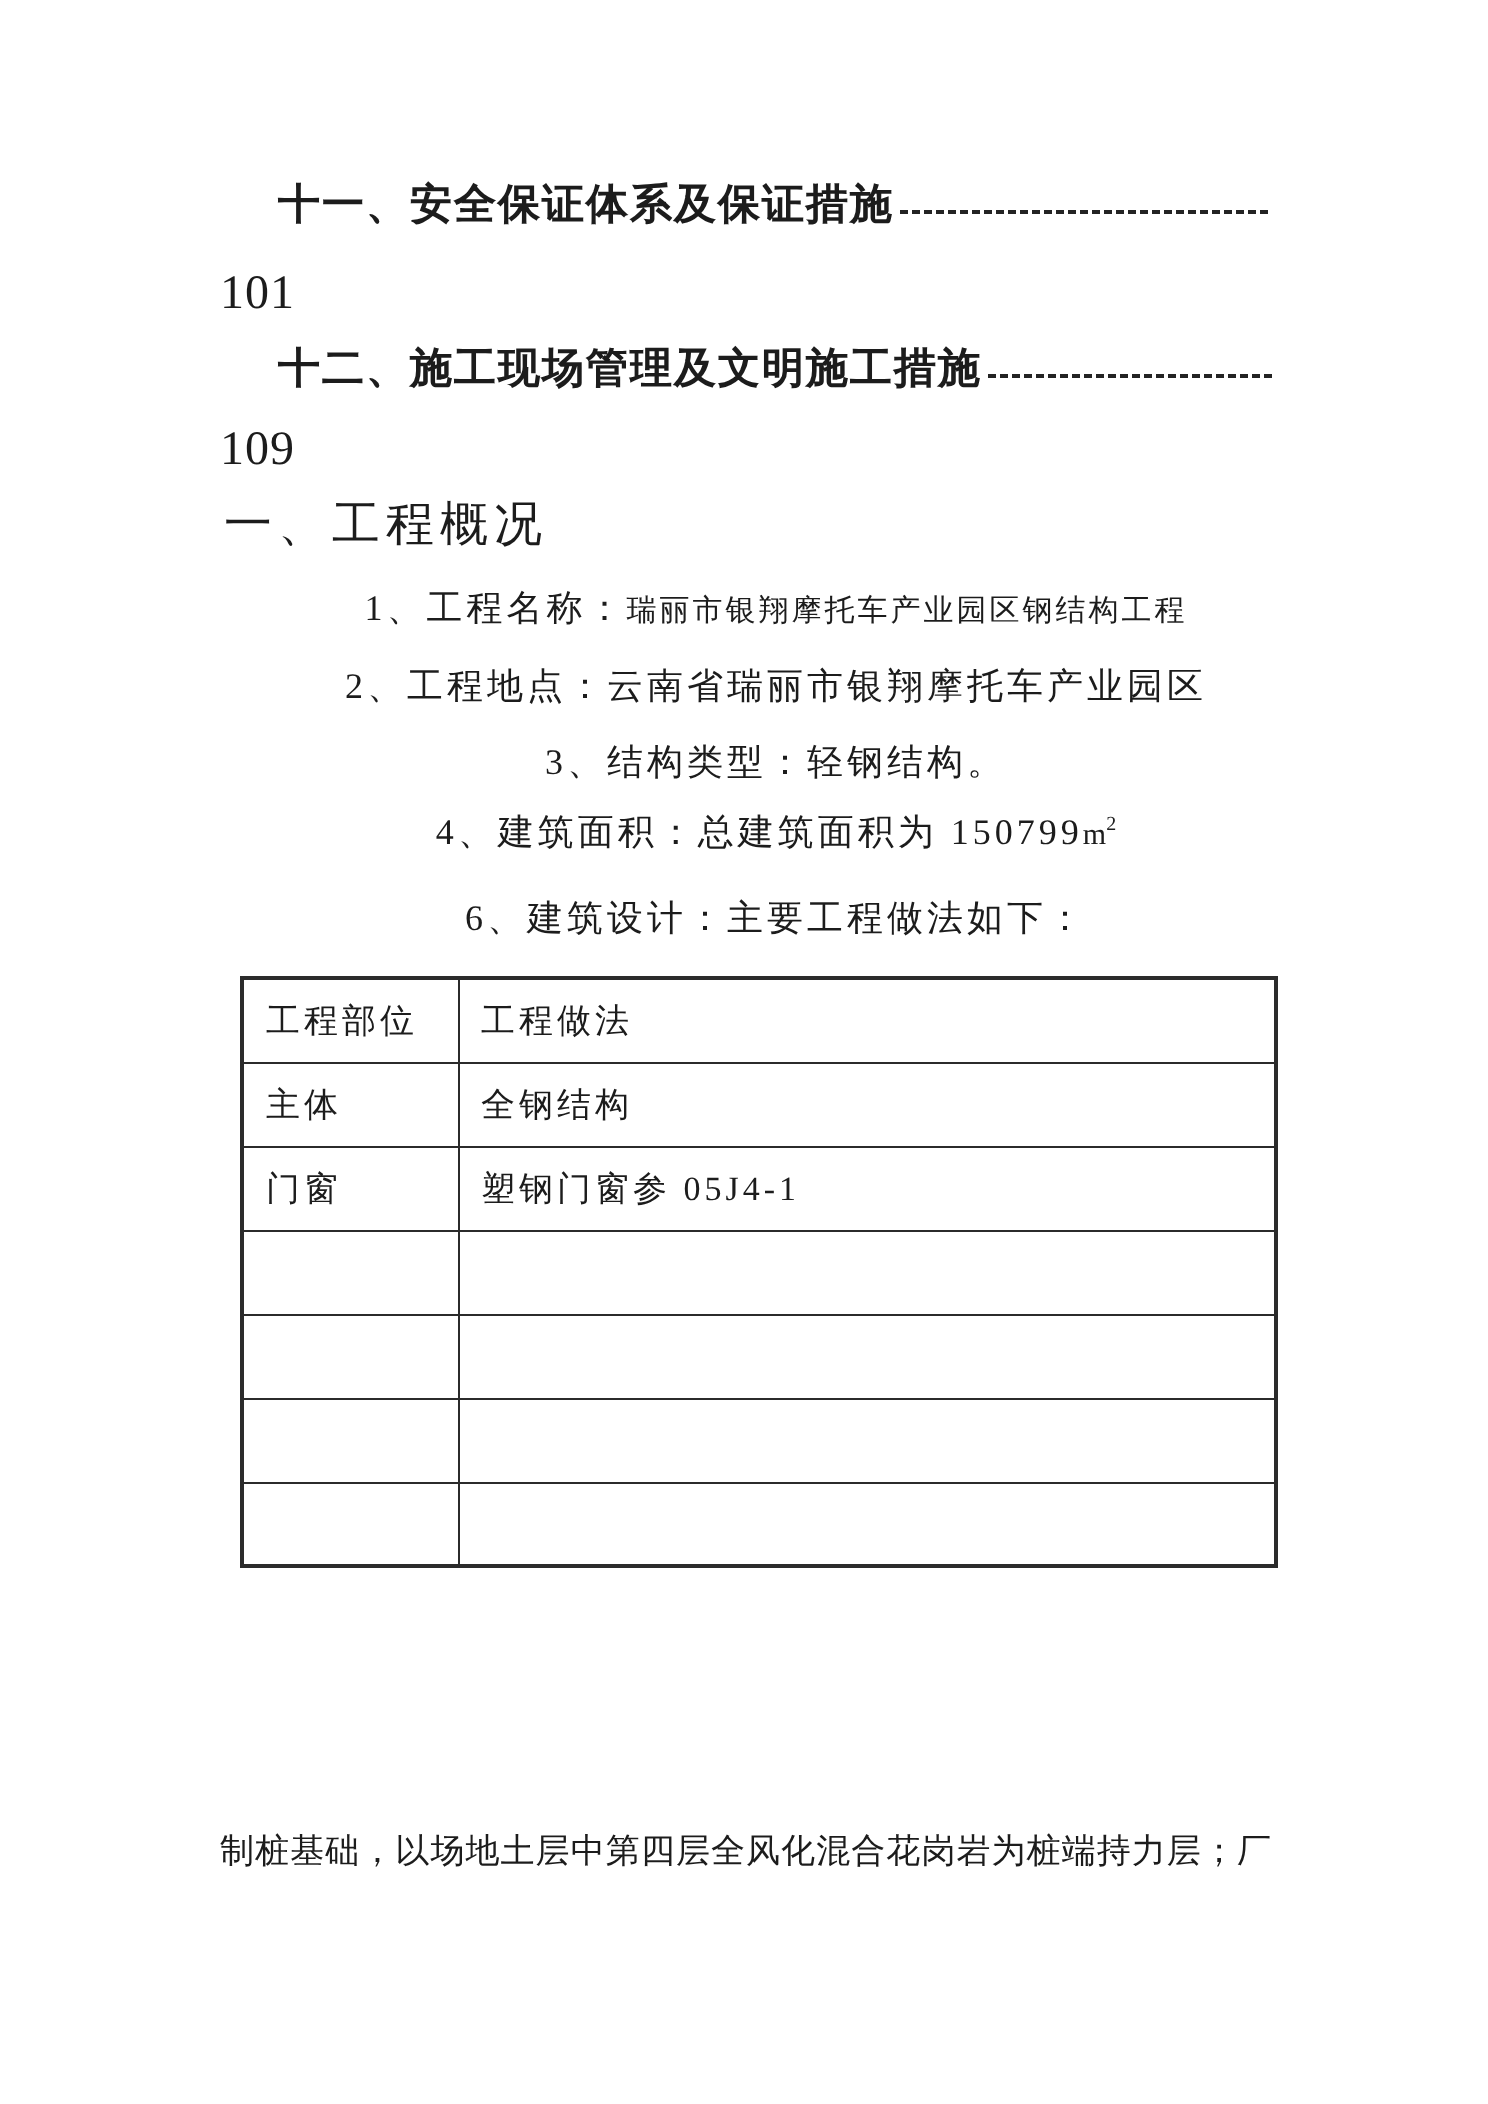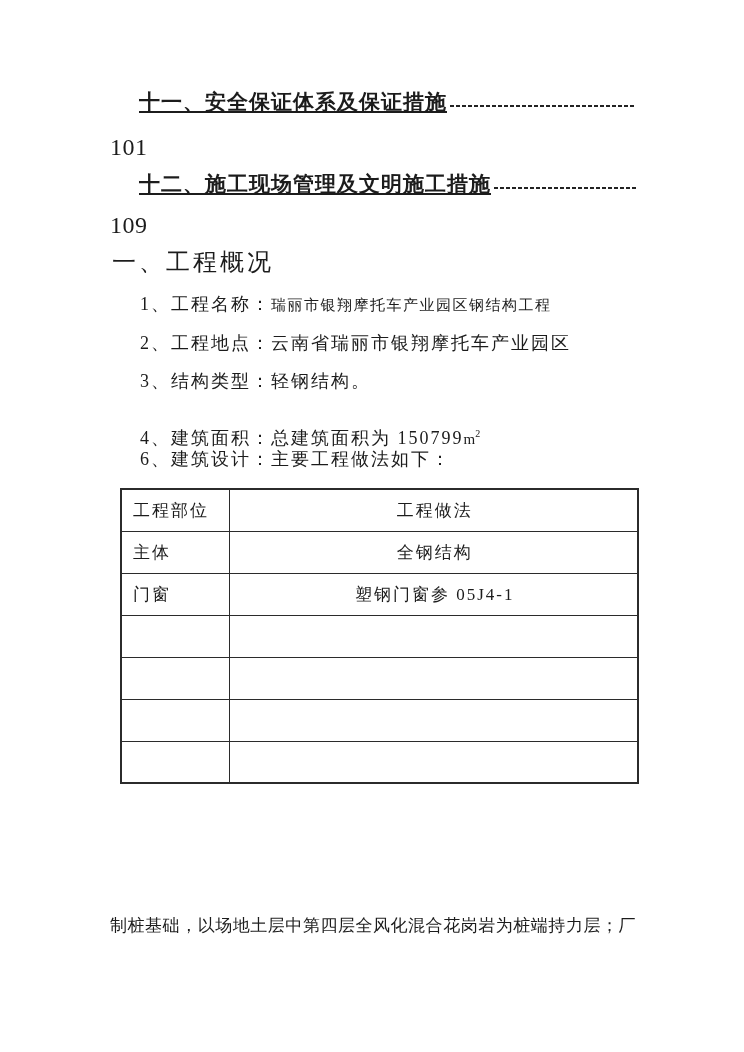--- a/index.html
+++ b/index.html
@@ -7,43 +7,43 @@
   .page {
     position:relative; width:744px; height:1052px; margin:0 auto;
     background:#ffffff; color:#1c1c1c; overflow:hidden;
     font-family:"Liberation Serif","DejaVu Serif",serif;
   }
   .abs { position:absolute; left:110px; right:108px; }
 
   
   .toc-line { display:flex; align-items:center; font-weight:bold;
               font-size:21px; letter-spacing:1px; padding-left:29px; }
-  .toc-title { white-space:nowrap;text-decoration:underline; }
+  .toc-title { white-space:nowrap; }
   .leader { flex:1; height:2px; margin-left:3px; margin-top:7px;
             background:repeating-linear-gradient(90deg,#232323 0,#232323 4px,transparent 4px,transparent 6px); }
   .page-number { font-size:24px; letter-spacing:0.5px; }
 
   
   .section-title { font-size:24px; font-weight:normal; letter-spacing:3px; padding-left:2px; white-space:nowrap; }
 
   
-  .item { font-size:18px; letter-spacing:2px; padding-left:30px; white-space:nowrap; }
+  .item { font-size:18px; letter-spacing:2px; padding-left:30px; white-space:nowrap;text-align:center; }
   .item .small-value { font-size:15px; letter-spacing:1.5px; }
   .unit-base { font-size:15px; letter-spacing:0; }
   .unit-sup { font-size:10px; vertical-align:super; letter-spacing:0; }
 
   
   table.practice { position:absolute; left:120px; top:488px; width:503px;
     border-collapse:collapse; table-layout:fixed;
     font-size:17px; letter-spacing:2px; color:#1c1c1c;
     border:2px solid #2b2b2b; }
   table.practice td { border:1px solid #2b2b2b; height:42px;
     vertical-align:middle; padding:0 8px 0 11px; overflow:hidden; white-space:nowrap; }
   td.col1 { width:108px;font-family:Liberation Serif, serif; }
-  td.col2 { width:409px;text-align:center; }
+  td.col2 { width:409px; }
 
   
   .para-line { font-size:17px; letter-spacing:0.5px; line-height:22px;
     text-align:justify; text-align-last:justify; }
   .indent { padding-left:35px; }
 </style>
 </head>
 <body>
 
 <div class="page">
@@ -60,21 +60,21 @@
   </div>
   <div class="abs page-number" style="top:212px;">109</div>
 
   <div class="abs section-title" style="top:246px;">一、工程概况</div>
 
   <div class="abs item" style="top:292px;">
     <span>1、工程名称：</span><span class="small-value">瑞丽市银翔摩托车产业园区钢结构工程</span>
   </div>
   <div class="abs item" style="top:331px;">2、工程地点：云南省瑞丽市银翔摩托车产业园区</div>
   <div class="abs item" style="top:369px;">3、结构类型：轻钢结构。</div>
-  <div class="abs item" style="top:426px;">
+  <div class="abs item" style="top:404px;">
     <span>4、建筑面积：总建筑面积为 150799</span><span class="unit-base">m</span><span class="unit-sup">2</span>
   </div>
   <div class="abs item" style="top:447px;">6、建筑设计：主要工程做法如下：</div>
 
   <table class="practice">
     <tbody>
       <tr>
         <td class="col1">工程部位</td>
         <td class="col2">工程做法</td>
       </tr>

